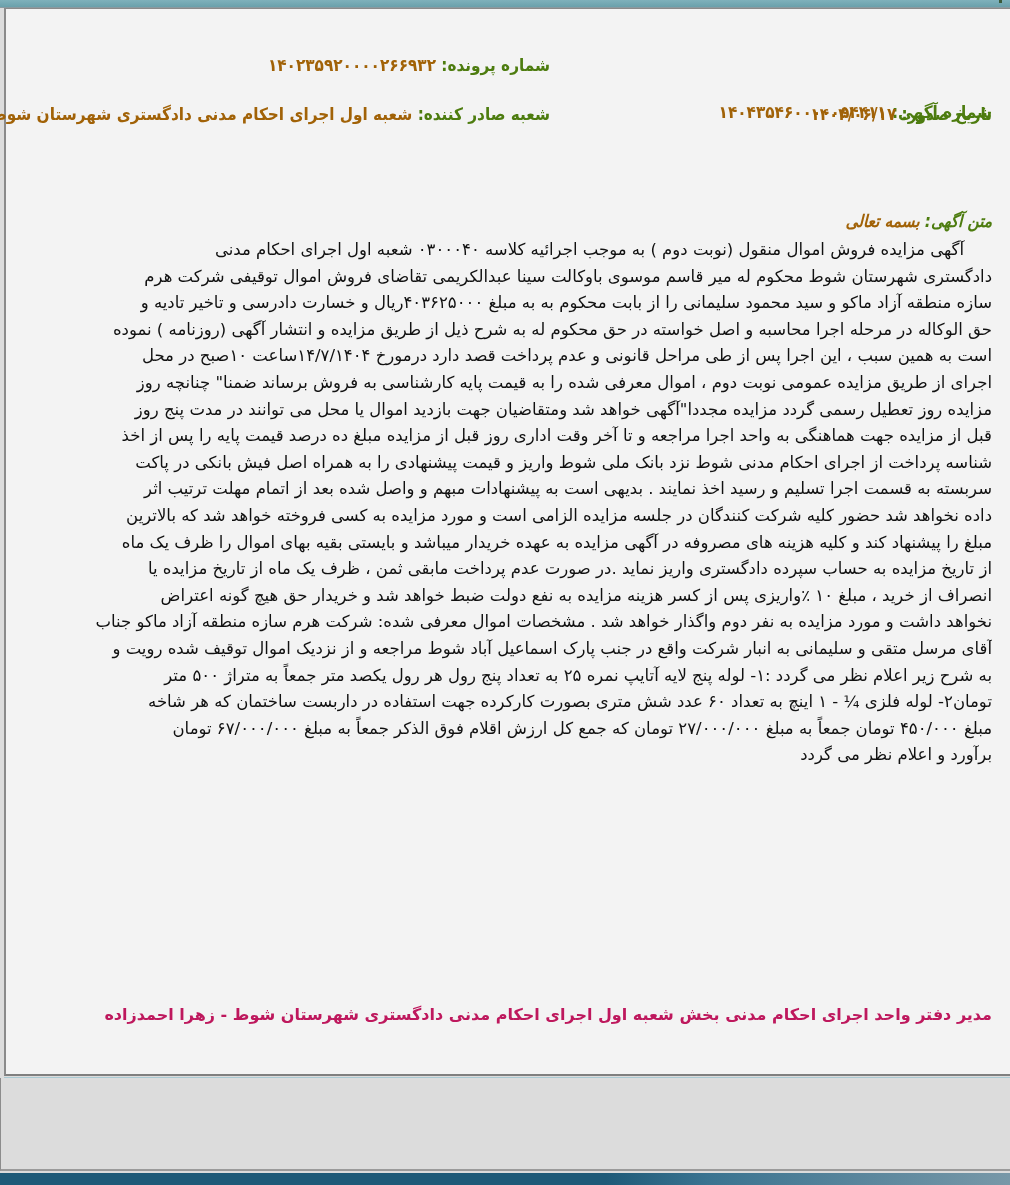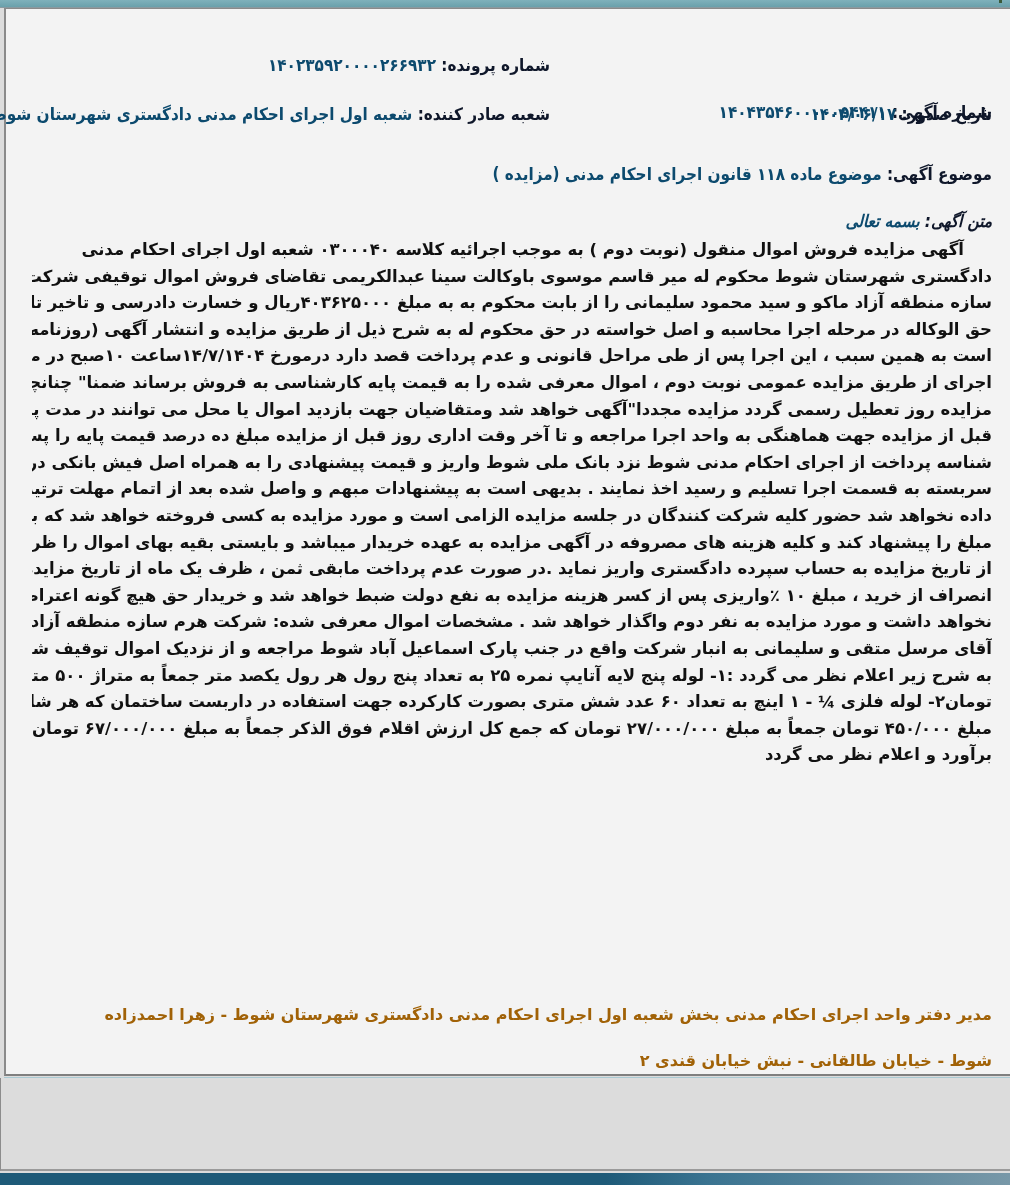--- a/index.html
+++ b/index.html
@@ -71,45 +71,45 @@
     .field {
       position: absolute;
       white-space: nowrap;
       direction: rtl;
       font-family: "DejaVu Sans Condensed", "DejaVu Sans", sans-serif;
       font-stretch: condensed;
       font-size: 17px;
       font-weight: bold;
     }
     .lbl {
-      color: #0f172a;
+      color: #4d7c0f;
       font-weight: bold;
     }
     .val {
-      color: #0c4a6e;
+      color: #a16207;
       font-weight: bold;
     }
     .f-ad-no { right: 18px; top: 46px; margin-top: 47px; }
     .f-case-no { right: 460px; top: 46px; }
     .f-date { right: 18px; top: 95px; margin-left: 24px; }
     .f-branch { right: 460px; top: 95px; }
     .f-subject { right: 18px; top: 155px; }
     .f-body-label { right: 18px; top: 202px; font-style: italic; }
 
     .body-text {
       position: absolute;
       right: 18px;
       top: 228px;
       width: 960px;
       direction: rtl;
       text-align: justify;
       text-align-last: right;
       font-family: "DejaVu Sans", sans-serif;
       font-size: 16.5px;
-      font-weight: bold;
+      font-weight: normal;
       line-height: 26.6px;
       color: #111;
       z-index: 2;
     }
     .body-text .line {
       display: block;
       white-space: nowrap;
       text-align: right;
       overflow: hidden;
     }
@@ -117,21 +117,21 @@
       padding-right: 28px;
     }
     .footer-line {
       position: absolute;
       right: 18px;
       direction: rtl;
       white-space: nowrap;
       font-family: "DejaVu Sans", sans-serif;
       font-size: 16px;
       font-weight: bold;
-      color: #a16207;
+      color: #be185d;
     }
     .footer-signer { top: 996px; }
     .footer-address { top: 1042px; }
 
     .watermark {
       position: absolute;
       left: 30px;
       top: 505px;
       width: 640px;
       height: 150px;
@@ -174,24 +174,20 @@
   <div class="field f-date">
     <span class="lbl">تاریخ صدور:</span>
     <span class="val">۱۴۰۴/۰۶/۱۷</span>
   </div>
 
   <div class="field f-branch">
     <span class="lbl">شعبه صادر کننده:</span>
     <span class="val">شعبه اول اجرای احکام مدنی دادگستری شهرستان شوط</span>
   </div>
 
-  <div class="field f-subject">
-    <span class="lbl">موضوع آگهی:</span>
-    <span class="val">موضوع ماده ۱۱۸ قانون اجرای احکام مدنی (مزایده )</span>
-  </div>
 
   <div class="field f-body-label">
     <span class="lbl">متن آگهی:</span>
     <span class="val">بسمه تعالی</span>
   </div>
 
 
   <div class="body-text">
     <span class="line first">آگهی مزایده فروش اموال  منقول (نوبت دوم )    به موجب اجرائیه کلاسه ۰۳۰۰۰۴۰ شعبه اول اجرای احکام مدنی</span>
     <span class="line">دادگستری شهرستان شوط محکوم له میر قاسم موسوی باوکالت سینا عبدالکریمی  تقاضای فروش  اموال توقیفی شرکت هرم</span>
@@ -209,18 +205,17 @@
     <span class="line">انصراف از خرید ، مبلغ ۱۰ ٪واریزی پس از کسر هزینه مزایده به نفع دولت ضبط خواهد شد و خریدار حق هیچ گونه اعتراض</span>
     <span class="line">نخواهد داشت و مورد مزایده به نفر دوم واگذار خواهد شد . مشخصات اموال معرفی شده: شرکت هرم سازه منطقه آزاد ماکو جناب</span>
     <span class="line">آقای مرسل متقی و سلیمانی به انبار شرکت واقع در جنب پارک اسماعیل آباد شوط مراجعه و از نزدیک اموال توقیف شده رویت و</span>
     <span class="line">به شرح زیر اعلام نظر می گردد :۱- لوله پنج لایه آتایپ نمره ۲۵ به تعداد پنج رول هر رول یکصد متر جمعاً به متراژ ۵۰۰ متر</span>
     <span class="line">تومان۲- لوله فلزی ¼ - ۱ اینچ به تعداد ۶۰ عدد شش متری بصورت کارکرده جهت استفاده در داربست ساختمان که هر شاخه</span>
     <span class="line">مبلغ ۴۵۰/۰۰۰ تومان جمعاً به مبلغ ۲۷/۰۰۰/۰۰۰ تومان که جمع کل ارزش اقلام فوق الذکر جمعاً به مبلغ ۶۷/۰۰۰/۰۰۰ تومان</span>
     <span class="line">برآورد و اعلام نظر می گردد</span>
   </div>
 
   <div class="footer-line footer-signer">مدیر دفتر واحد اجرای احکام مدنی بخش شعبه اول اجرای احکام مدنی دادگستری شهرستان شوط - زهرا احمدزاده</div>
-  <div class="footer-line footer-address">شوط - خیابان طالقانی - نبش خیابان قندی ۲</div>
 </div>
 
 <div class="panel-shadow"></div>
 <div class="lower-area"></div>
 <div class="taskbar"></div>
 
 </body></html>

